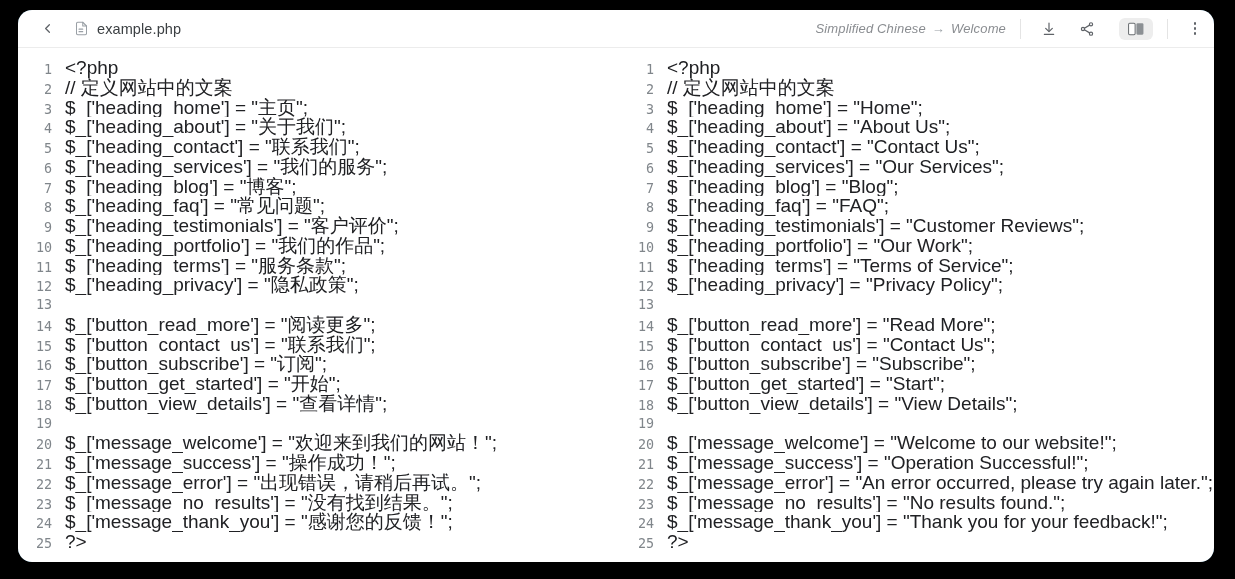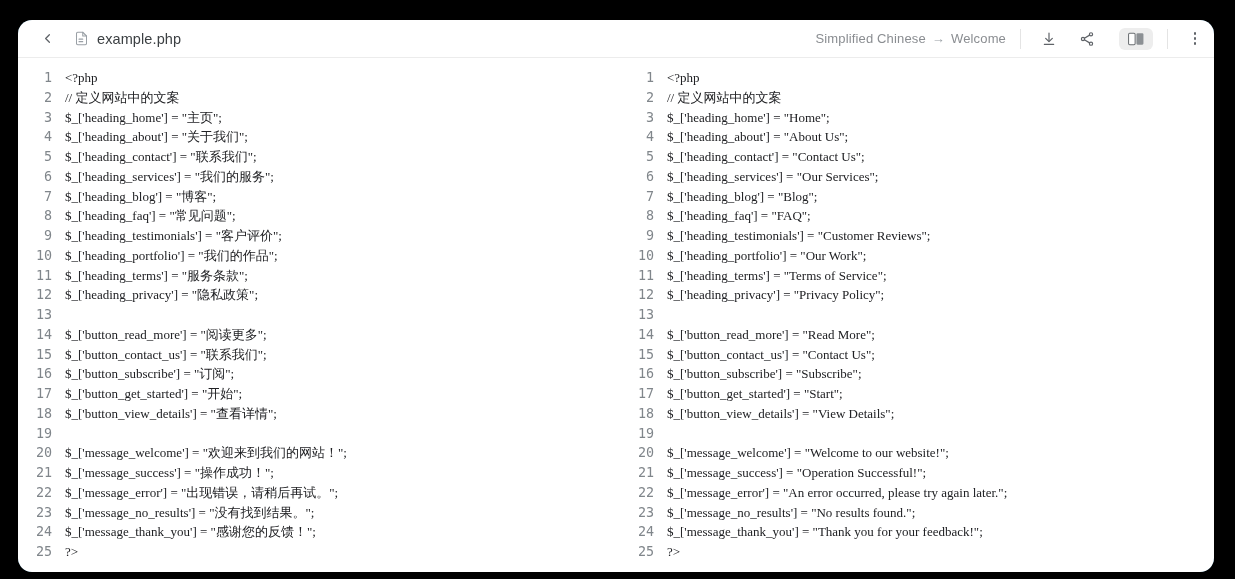--- a/index.html
+++ b/index.html
@@ -8,21 +8,21 @@
     background: #000000;
     width: 1235px;
     height: 579px;
     overflow: hidden;
     font-family: "Liberation Sans", sans-serif;
   }
 
   #app {
     position: absolute;
     left: 18px;
-    top: 20px;
+    top: 10px;
     width: 1196px;
     height: 552px;
     background: #0c4a6e;
     border-radius: 14px;
     overflow: hidden;
     display: flex;
     flex-direction: column;
   }
 
   
@@ -68,20 +68,21 @@
 
   .lang-pair {
     font-size: 13px;
     color: #8a8d91;
     white-space: nowrap;
     letter-spacing: .15px;
     display: flex;
     align-items: center;
     gap: 6px;
     cursor: pointer;
+    font-style: italic;
   }
   .lang-pair .arrow { font-size: 13px; color: #9aa0a6; }
 
   .hdr-sep {
     width: 1px;
     height: 20px;
     background: #e4e4e4;
     margin: 0 14px;
     flex: 0 0 auto;
   }
@@ -171,22 +172,22 @@
     color: #80868b;
     font-family: "DejaVu Sans Mono", "Liberation Mono", monospace;
     font-size: 13.4px;
     user-select: none;
   }
 
   .lt {
     padding-left: 13px;
     white-space: pre;
     overflow: hidden;
-    font-family: Liberation Serif, serif;
-    font-size: 13px;
+    font-family: Liberation Sans, sans-serif;
+    font-size: 19px;
     color: #202124;
   }
 </style>
 </head>
 <body>
 
 <div id="app">
 
   <div class="header">
 

